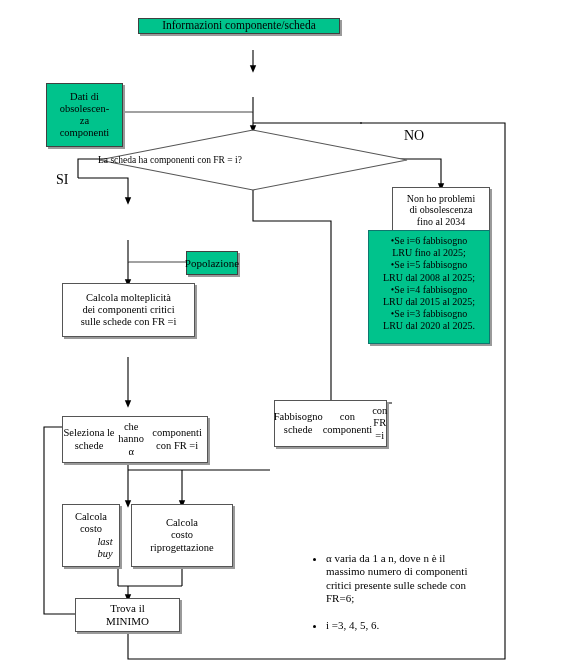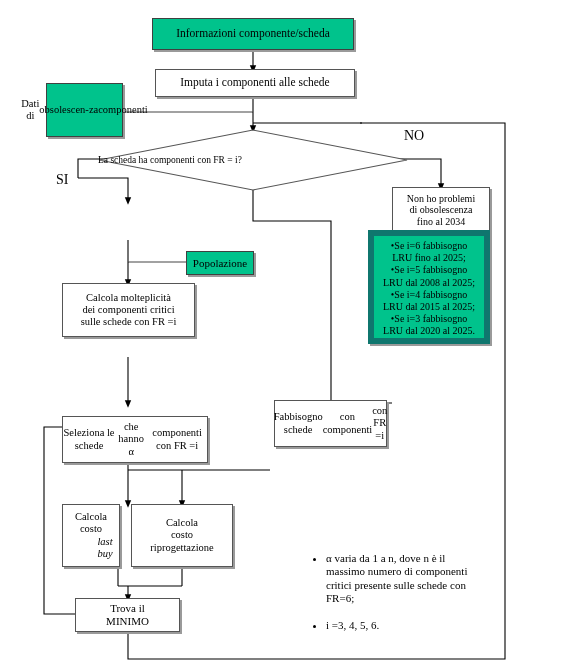--- a/index.html
+++ b/index.html
@@ -15,21 +15,21 @@
   .shadow{box-shadow:2px 2px 0 #9a9a9a;}
 
   .label{position:absolute;background:transparent;}
 
   .diamond-wrap{position:absolute;}
   .diamond-wrap svg{display:block;}
   .diamond-text{position:absolute;left:0;top:0;width:100%;height:100%;
       display:flex;align-items:center;justify-content:flex-start;text-align:center;}
 
   .listbox{position:absolute;box-sizing:border-box;background:#00C38C;
-      border:6px solid #0f766e;box-shadow:2px 2px 0 #9a9a9a;
+      border:1px solid #0f766e;box-shadow:2px 2px 0 #9a9a9a;
       text-align:center;line-height:1.22;padding:4px 2px 2px 2px;}
 
   .notes{position:absolute;box-sizing:border-box;}
   .notes ul{margin:0;padding:0 0 0 16px;list-style:disc;}
   .notes li{margin-bottom:13px;line-height:1.22;text-align:left;}
 
   svg.wires{position:absolute;left:0;top:0;width:565px;height:672px;pointer-events:none;}
   .it{font-style:italic;margin-left:28px;}
 </style>
 </head>
@@ -82,29 +82,26 @@
       <path d="M118,586 L182,586"></path>
       <path d="M128,586 L128,598" marker-end="url(#ah)"></path>
 
       <path d="M75,614 L44,614 L44,427 L70,427" marker-end="url(#ah2)"></path>
 
       <path d="M128,632 L128,659 L505,659 L505,123 L360,123"></path>
       <path d="M362,123 L253,123"></path>
     </g>
   </svg>
 
-  <div class="node green shadow" style="left:152px;top:18px;width:202px;height:32px;font-size:11.5px;">
+  <div class="node green shadow" style="left:138px;top:18px;width:202px;height:16px;font-size:11.5px;">
     <span class="txt">Informazioni componente/scheda</span>
   </div>
 
-  <div class="node shadow" style="left:155px;top:69px;width:200px;height:28px;font-size:11.5px;">
-    <span class="txt">Imputa i componenti alle schede</span>
-  </div>
 
-  <div class="node green shadow" style="left:46px;top:83px;width:77px;height:54px;font-size:10.5px;flex-direction:row;">
+  <div class="node green shadow" style="left:46px;top:83px;width:77px;height:64px;font-size:10.5px;flex-direction:column;">
     <span>Dati di</span>
     <span>obsolescen-</span>
     <span>za</span>
     <span>componenti</span>
   </div>
 
   <div class="diamond-wrap" style="left:98px;top:129px;width:310px;height:62px;">
     <svg width="310" height="62" viewBox="0 0 310 62">
       <polygon points="155,1 309,31 155,61 1,31" fill="#ffffff" stroke="#555" stroke-width="1.1"></polygon>
     </svg>
@@ -121,21 +118,21 @@
     <span>NO</span>
   </div>
 
   <div class="node shadow" style="left:392px;top:187px;width:98px;height:46px;font-size:10px;flex-direction:column;">
     <span>Non ho problemi</span>
     <span>di obsolescenza</span>
     <span>fino al 2034</span>
   </div>
 
 
-  <div class="node green shadow" style="left:186px;top:251px;width:68px;height:24px;font-size:11px;">
+  <div class="node green shadow" style="left:186px;top:251px;width:52px;height:24px;font-size:11px;">
     <span class="txt">Popolazione</span>
   </div>
 
   <div class="node shadow" style="left:62px;top:283px;width:133px;height:54px;font-size:10.5px;flex-direction:column;align-items:center;">
     <span>Calcola molteplicità</span>
     <span>dei componenti critici</span>
     <span>sulle schede con FR =i</span>
   </div>
 
   <div class="node shadow" style="left:62px;top:404px;width:146px;height:47px;font-size:10.5px;flex-direction:row;margin-top:12px;">

